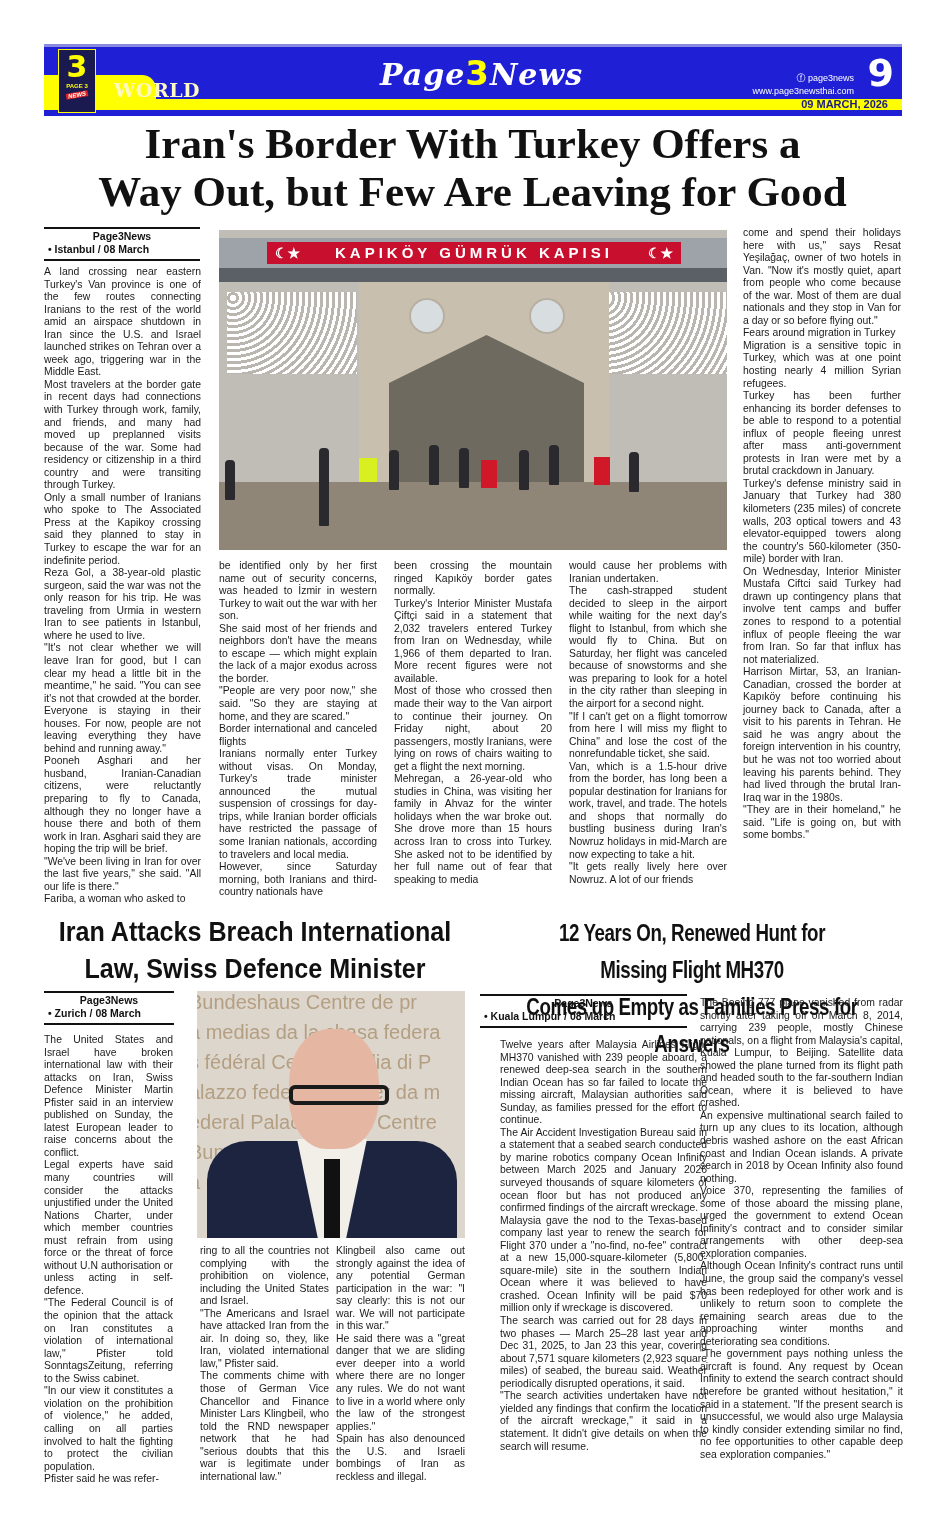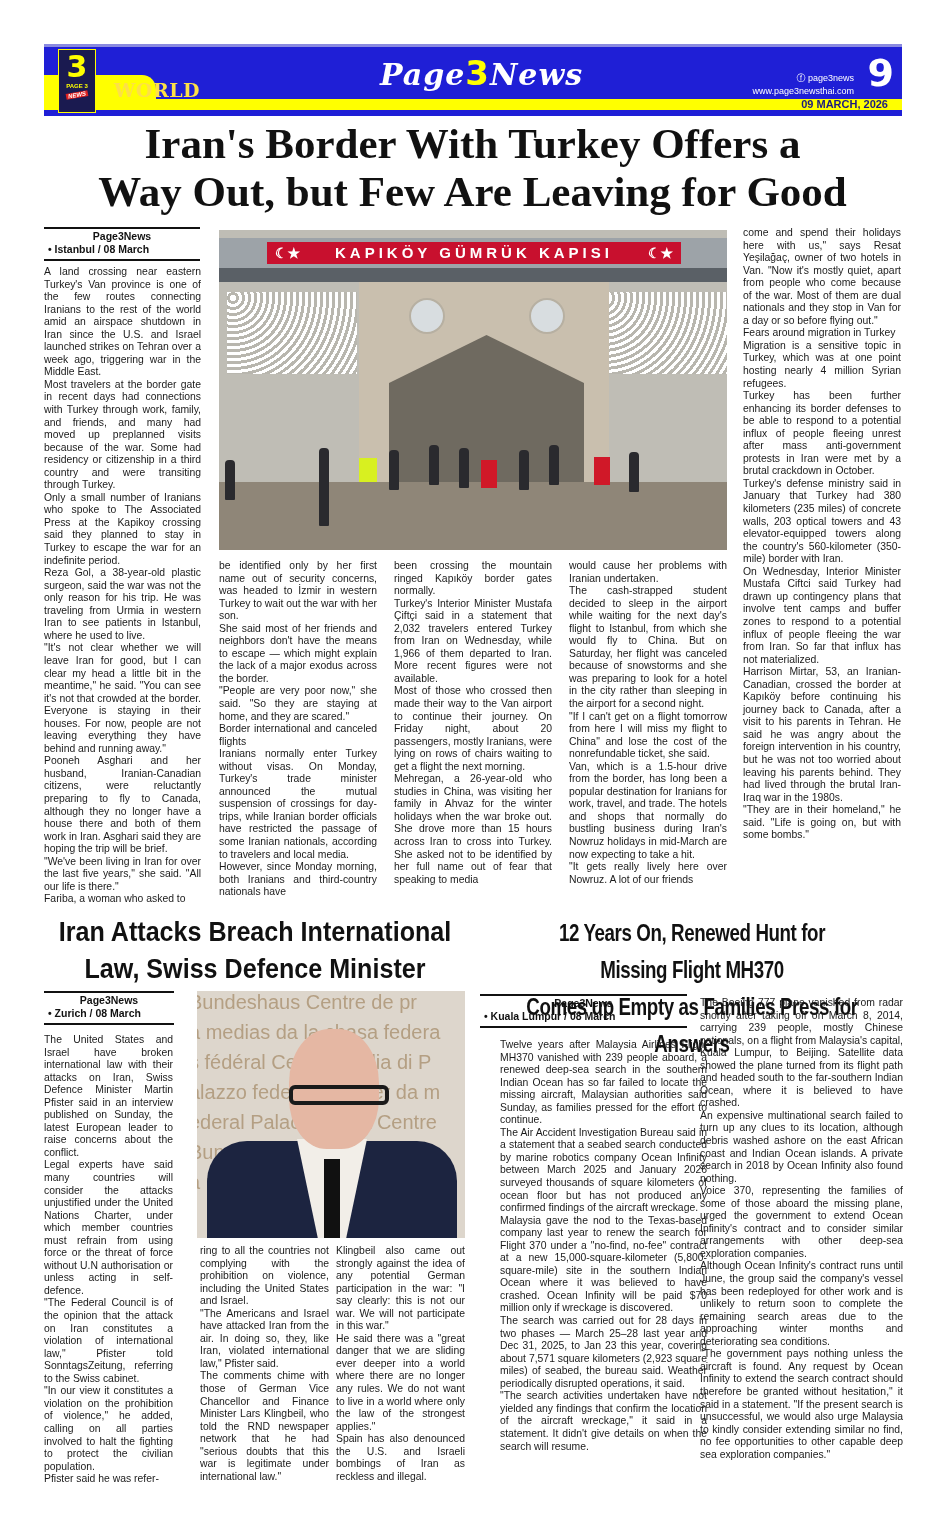--- a/index.html
+++ b/index.html
@@ -8,21 +8,21 @@
 
   
   .masthead { position: absolute; left: 44px; top: 44px; width: 858px; height: 72px; background: #1f1fd6; border-top: 3px solid #8a8ae0; }
   .mast-yellow-left { position: absolute; left: 0; top: 28px; width: 112px; height: 34px; background: #ffff00; border-radius: 0 14px 0 0; }
   .mast-yellow-bottom { position: absolute; left: 0; top: 52px; width: 100%; height: 14px; background: #ffff00; }
   .mast-blue-bottom { position: absolute; left: 0; bottom: 0; width: 100%; height: 6px; background: #1f1fd6; }
   .logo-box { position: absolute; left: 14px; top: 2px; width: 38px; height: 64px; background: #1a1a50; border: 1px solid #ffff00; display: flex; flex-direction: column; align-items: center; }
   .logo-3 { color: #ffff00; font-family: "DejaVu Sans", sans-serif; font-weight: bold; font-size: 30px; line-height: 30px; margin-top: 2px; }
   .logo-page3 { color: #ffff00; font-size: 6px; font-weight: bold; line-height: 8px; }
   .logo-news { color: #ffffff; background: #e02020; font-size: 6px; font-style: italic; font-weight: bold; padding: 0 2px; margin-top: 2px; transform: rotate(-10deg); }
-  .section-label { position: absolute; left: 70px; top: 32px; color: #fde047; font-family: "DejaVu Serif", serif; font-weight: bold; font-size: 19px; letter-spacing: 0.5px; }
+  .section-label { position: absolute; left: 70px; top: 32px; color: #fef9c3; font-family: "DejaVu Serif", serif; font-weight: bold; font-size: 19px; letter-spacing: 0.5px; }
   .brand { position: absolute; left: 336px; top: 6px; color: #ffffff; font-family: "DejaVu Serif", serif; font-weight: bold; font-size: 30px; font-style: italic; letter-spacing: 1px; }
   .brand .three { color: #ffff00; font-style: normal; font-family: "DejaVu Sans", sans-serif; font-size: 34px; }
   .social { position: absolute; right: 48px; top: 25px; color: #ffffff; font-size: 9px; font-weight: normal; text-align: right; line-height: 13px; }
   .page-num { position: absolute; right: 8px; top: 6px; color: #ffffff; font-family: "DejaVu Sans", sans-serif; font-weight: bold; font-size: 38px; line-height: 40px; }
   .issue-date { position: absolute; right: 14px; top: 51px; color: #1a1a80; font-size: 11px; font-weight: bold; }
 
   
   .main-headline { position: absolute; left: 40px; top: 120px; width: 865px; text-align: center; font-family: "Liberation Serif", serif; font-weight: bold; font-size: 43px; line-height: 48px; color: #111; }
 
   
@@ -135,21 +135,21 @@
   <p>"We've been living in Iran for over the last five years," she said. "All our life is there."</p>
   <p>Fariba, a woman who asked to</p>
 </div>
 
 <div class="col" style="left:219px; top:560px; width:158px;">
   <p>be identified only by her first name out of security concerns, was headed to İzmir in western Turkey to wait out the war with her son.</p>
   <p>She said most of her friends and neighbors don't have the means to escape — which might explain the lack of a major exodus across the border.</p>
   <p>"People are very poor now," she said. "So they are staying at home, and they are scared."</p>
   <p>Border international and canceled flights</p>
   <p>Iranians normally enter Turkey without visas. On Monday, Turkey's trade minister announced the mutual suspension of crossings for day-trips, while Iranian border officials have restricted the passage of some Iranian nationals, according to travelers and local media.</p>
-  <p>However, since Monday morning, both Iranians and third-country nationals have</p>
+  <p>However, since Saturday morning, both Iranians and third-country nationals have</p>
 </div>
 
 <div class="col" style="left:394px; top:560px; width:158px;">
   <p>been crossing the mountain ringed Kapıköy border gates normally.</p>
   <p>Turkey's Interior Minister Mustafa Çiftçi said in a statement that 2,032 travelers entered Turkey from Iran on Wednesday, while 1,966 of them departed to Iran. More recent figures were not available.</p>
   <p>Most of those who crossed then made their way to the Van airport to continue their journey. On Friday night, about 20 passengers, mostly Iranians, were lying on rows of chairs waiting to get a flight the next morning.</p>
   <p>Mehregan, a 26-year-old who studies in China, was visiting her family in Ahvaz for the winter holidays when the war broke out. She drove more than 15 hours across Iran to cross into Turkey. She asked not to be identified by her full name out of fear that speaking to media</p>
 </div>
 
 <div class="col" style="left:569px; top:560px; width:158px;">
@@ -157,21 +157,21 @@
   <p>The cash-strapped student decided to sleep in the airport while waiting for the next day's flight to Istanbul, from which she would fly to China. But on Saturday, her flight was canceled because of snowstorms and she was preparing to look for a hotel in the city rather than sleeping in the airport for a second night.</p>
   <p>"If I can't get on a flight tomorrow from here I will miss my flight to China" and lose the cost of the nonrefundable ticket, she said.</p>
   <p>Van, which is a 1.5-hour drive from the border, has long been a popular destination for Iranians for work, travel, and trade. The hotels and shops that normally do bustling business during Iran's Nowruz holidays in mid-March are now expecting to take a hit.</p>
   <p>"It gets really lively here over Nowruz. A lot of our friends</p>
 </div>
 
 <div class="col" style="left:743px; top:227px; width:158px;">
   <p>come and spend their holidays here with us," says Resat Yeşilağaç, owner of two hotels in Van. "Now it's mostly quiet, apart from people who come because of the war. Most of them are dual nationals and they stop in Van for a day or so before flying out."</p>
   <p>Fears around migration in Turkey</p>
   <p>Migration is a sensitive topic in Turkey, which was at one point hosting nearly 4 million Syrian refugees.</p>
-  <p>Turkey has been further enhancing its border defenses to be able to respond to a potential influx of people fleeing unrest after mass anti-government protests in Iran were met by a brutal crackdown in October.</p>
+  <p>Turkey has been further enhancing its border defenses to be able to respond to a potential influx of people fleeing unrest after mass anti-government protests in Iran were met by a brutal crackdown in January.</p>
   <p>Turkey's defense ministry said in January that Turkey had 380 kilometers (235 miles) of concrete walls, 203 optical towers and 43 elevator-equipped towers along the country's 560-kilometer (350-mile) border with Iran.</p>
   <p>On Wednesday, Interior Minister Mustafa Ciftci said Turkey had drawn up contingency plans that involve tent camps and buffer zones to respond to a potential influx of people fleeing the war from Iran. So far that influx has not materialized.</p>
   <p>Harrison Mirtar, 53, an Iranian-Canadian, crossed the border at Kapıköy before continuing his journey back to Canada, after a visit to his parents in Tehran. He said he was angry about the foreign intervention in his country, but he was not too worried about leaving his parents behind. They had lived through the brutal Iran-Iraq war in the 1980s.</p>
   <p>"They are in their homeland," he said. "Life is going on, but with some bombs."</p>
 </div>
 
 <h2 class="sub-head-left">
   <div>Iran Attacks Breach International</div>
   <div>Law, Swiss Defence Minister Says</div>
 </h2>

